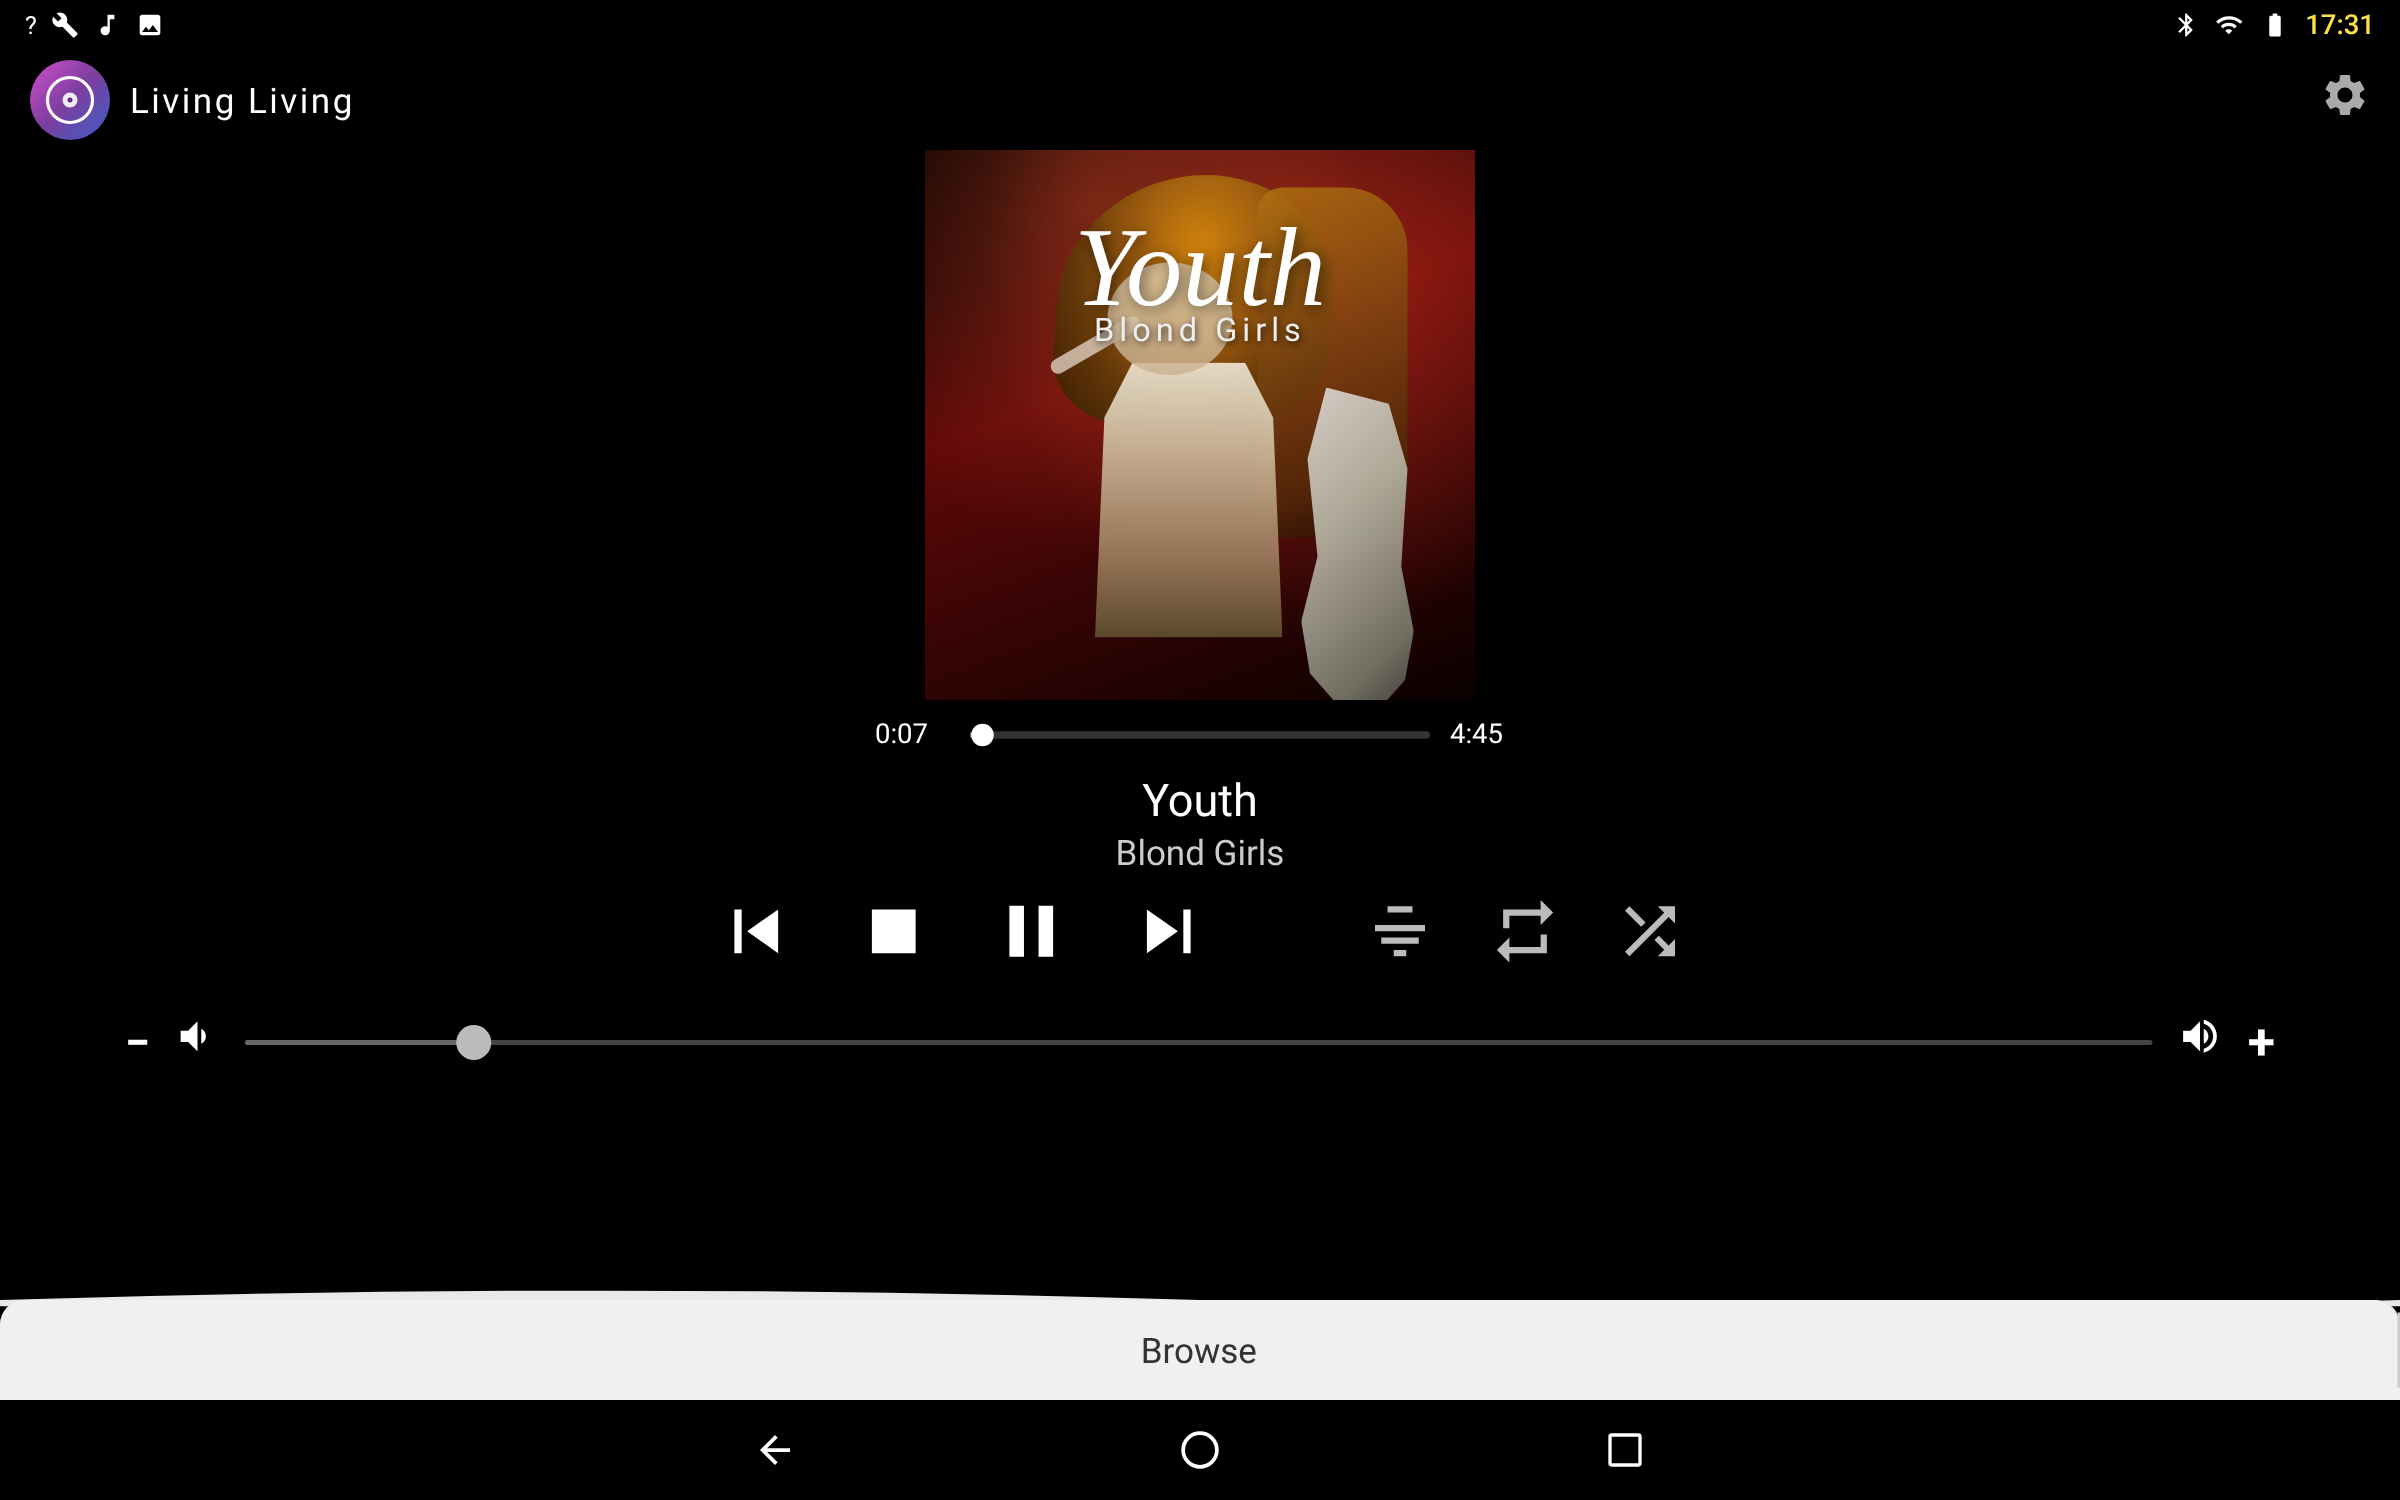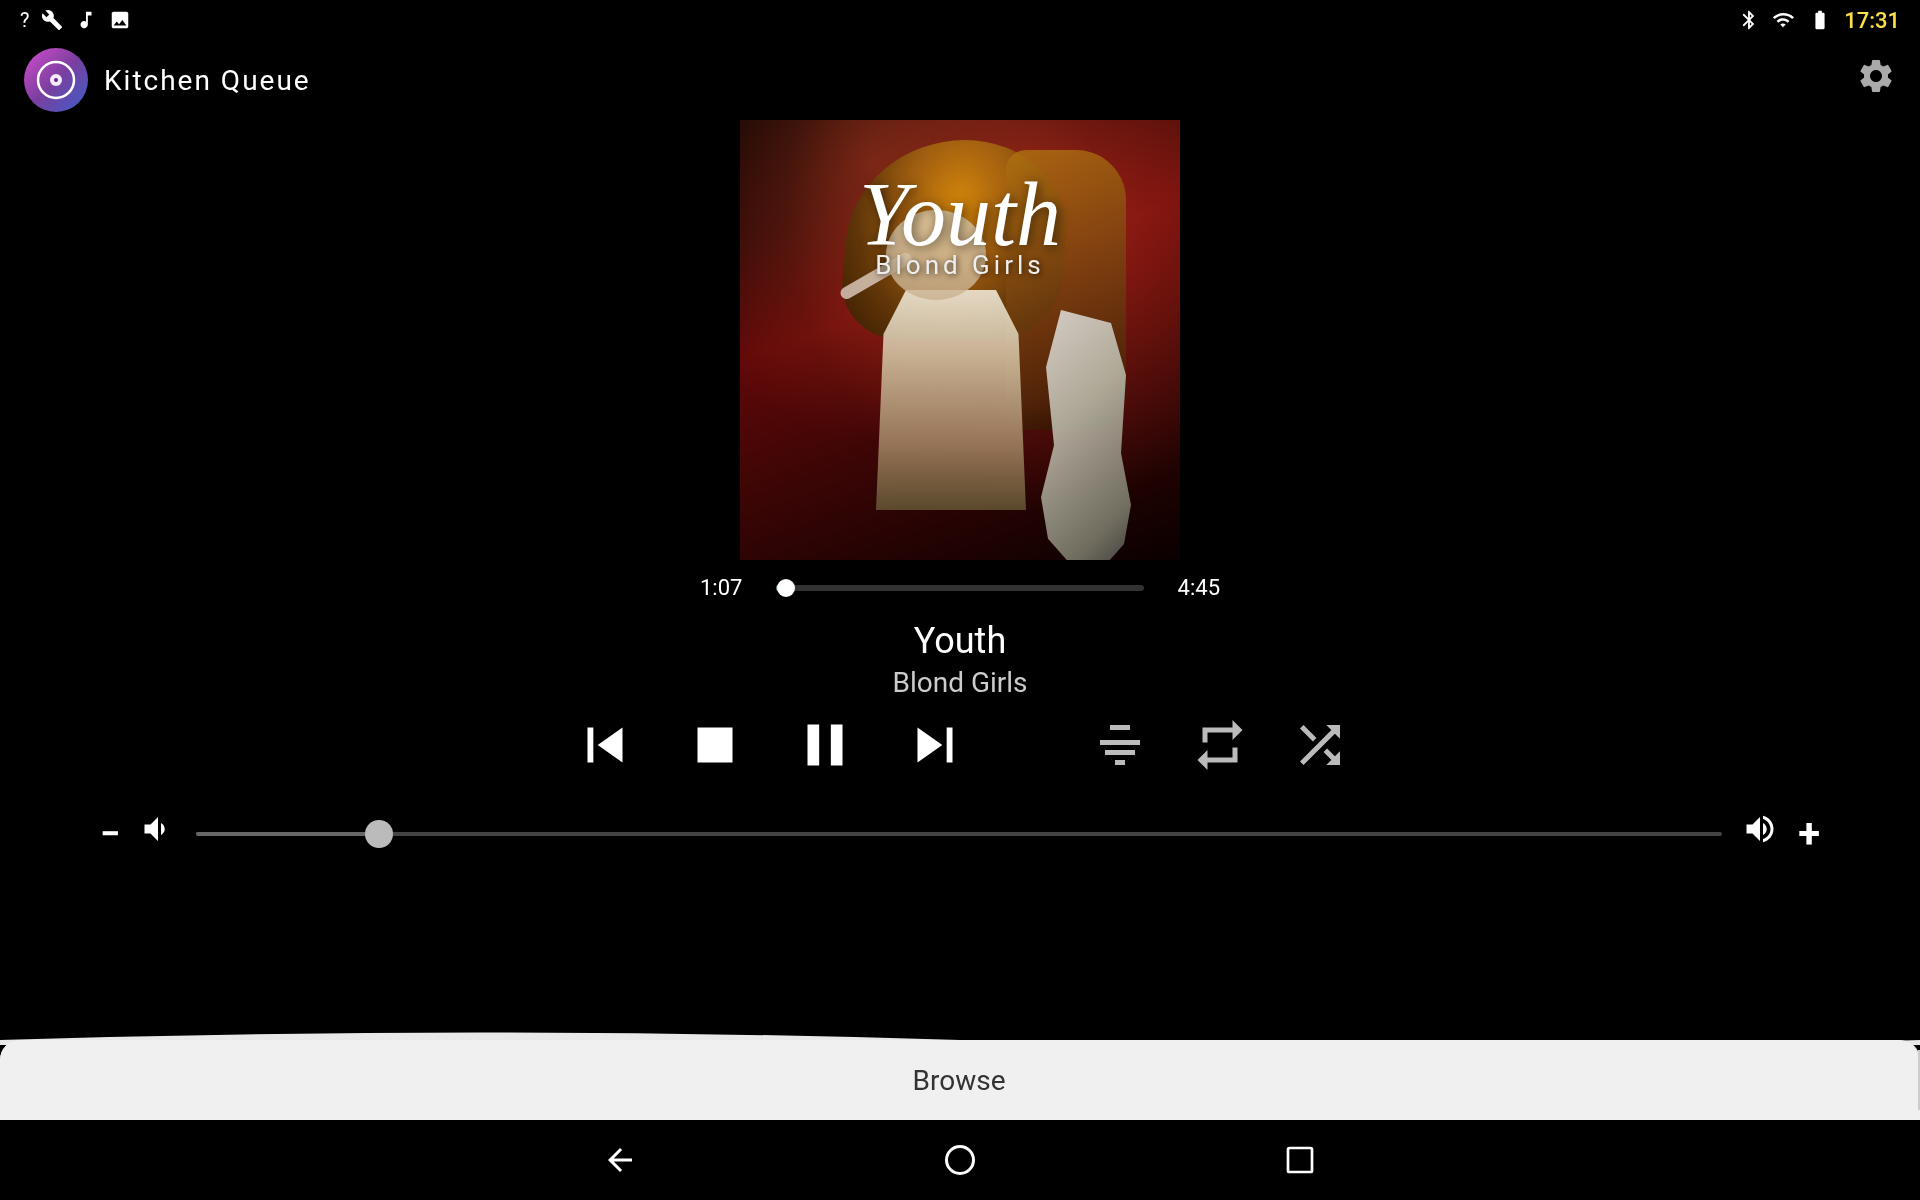--- a/index.html
+++ b/index.html
@@ -167,21 +167,21 @@
       display: flex;
       align-items: center;
       gap: 16px;
     }
     .time-label {
       font-size: 22px;
       color: #fff;
       min-width: 60px;
     }
     .time-label-right {
-      text-align: right;
+      text-align: left;
     }
     .progress-track {
       flex: 1;
       height: 6px;
       background: #333;
       border-radius: 3px;
       position: relative;
       cursor: pointer;
     }
     .progress-fill {
@@ -407,21 +407,21 @@
 <div id="app-header">
   <div class="app-logo">
     <div class="logo-icon">
       <svg width="40" height="40" viewBox="0 0 40 40" fill="none">
         <circle cx="20" cy="20" r="18" fill="none" stroke="#fff" stroke-width="2.5"></circle>
         <circle cx="20" cy="20" r="6" fill="#fff" opacity="0.9"></circle>
         <circle cx="20" cy="20" r="2" fill="#6a2090"></circle>
         <rect x="18" y="2" width="4" height="8" fill="#fff" rx="2" transform="rotate(-20 20 20) translate(0 -18)"></rect>
       </svg>
     </div>
-    <span class="app-name">Kitchen  Queue</span>
+    <span class="app-name">Living  Living</span>
   </div>
   <div class="settings-icon">
     <svg width="40" height="40" viewBox="0 0 24 24" fill="#aaa">
       <path d="M19.14 12.94c.04-.3.06-.61.06-.94 0-.32-.02-.64-.07-.94l2.03-1.58c.18-.14.23-.41.12-.61l-1.92-3.32c-.12-.22-.37-.29-.59-.22l-2.39.96c-.5-.38-1.03-.7-1.62-.94l-.36-2.54c-.04-.24-.24-.41-.48-.41h-3.84c-.24 0-.43.17-.47.41l-.36 2.54c-.59.24-1.13.57-1.62.94l-2.39-.96c-.22-.08-.47 0-.59.22L2.74 8.87c-.12.21-.08.47.12.61l2.03 1.58c-.05.3-.09.63-.09.94s.02.64.07.94l-2.03 1.58c-.18.14-.23.41-.12.61l1.92 3.32c.12.22.37.29.59.22l2.39-.96c.5.38 1.03.7 1.62.94l.36 2.54c.05.24.24.41.48.41h3.84c.24 0 .44-.17.47-.41l.36-2.54c.59-.24 1.13-.56 1.62-.94l2.39.96c.22.08.47 0 .59-.22l1.92-3.32c.12-.22.07-.47-.12-.61l-2.01-1.58zM12 15.6c-1.98 0-3.6-1.62-3.6-3.6s1.62-3.6 3.6-3.6 3.6 1.62 3.6 3.6-1.62 3.6-3.6 3.6z"></path>
     </svg>
   </div>
 </div>
 
 <div id="album-area">
   <div class="album-art">
@@ -449,21 +449,21 @@
 
       <div class="album-text-overlay">
         <div class="album-title-art" style="font-size:90px;font-style:italic;font-family:Georgia,serif;color:#fff;text-shadow:2px 2px 12px rgba(0,0,0,0.6);line-height:1;">Youth</div>
         <div class="album-subtitle-art" style="font-size:26px;color:#eee;letter-spacing:4px;text-shadow:1px 1px 6px rgba(0,0,0,0.8);">Blond Girls</div>
       </div>
     </div>
   </div>
 </div>
 
 <div id="progress-section">
-  <span class="time-label">1:07</span>
+  <span class="time-label">0:07</span>
   <div class="progress-track">
     <div class="progress-fill" style="width: 2.6%;"></div>
     <div class="progress-thumb" style="left: 2.6%;"></div>
   </div>
   <span class="time-label time-label-right">4:45</span>
 </div>
 
 <div id="track-info">
   <div class="track-title">Youth</div>
   <div class="track-artist">Blond Girls</div>

